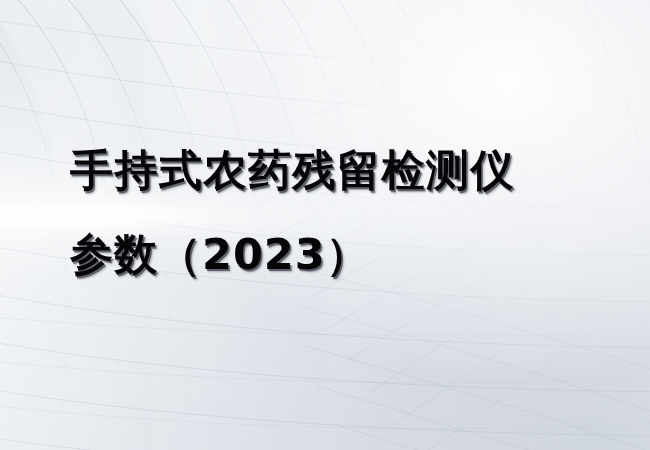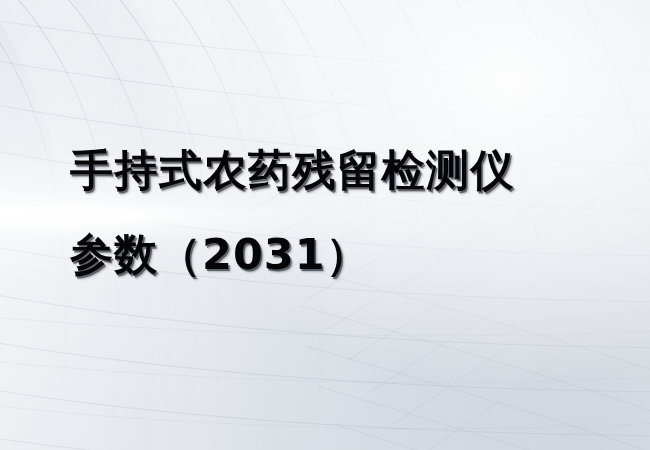--- a/index.html
+++ b/index.html
@@ -199,16 +199,16 @@
       </g>
     </svg>
   </div>
 
   <div class="bg-layer bg-glow-ur"></div>
   <div class="bg-layer bg-band-left2"></div>
   <div class="bg-layer bg-band-left"></div>
 
   <div class="title-block">
     <div class="title-line first">手持式农药残留检测仪</div>
-    <div class="title-line second">参数（2031）</div>
+    <div class="title-line second">参数（2023）</div>
   </div>
 
 </div>
 
 </body></html>

